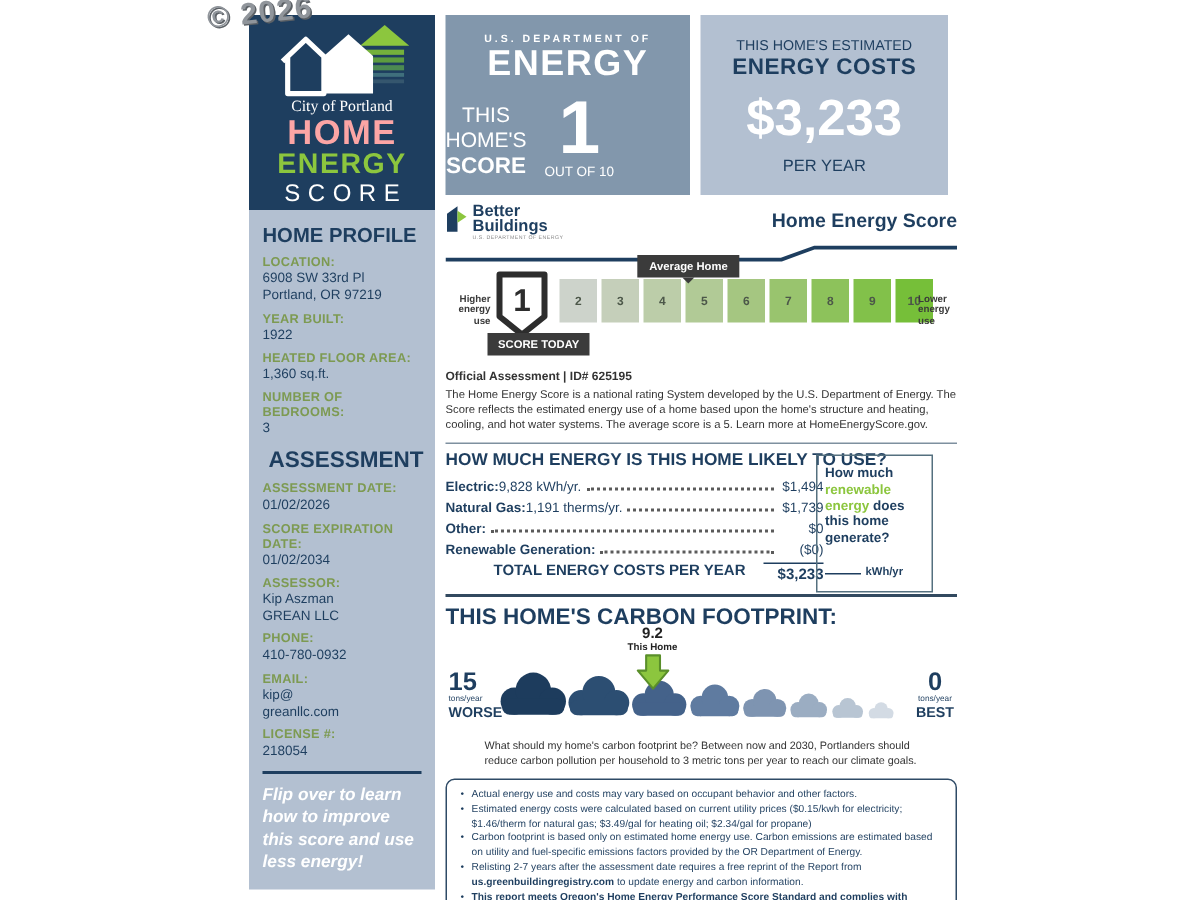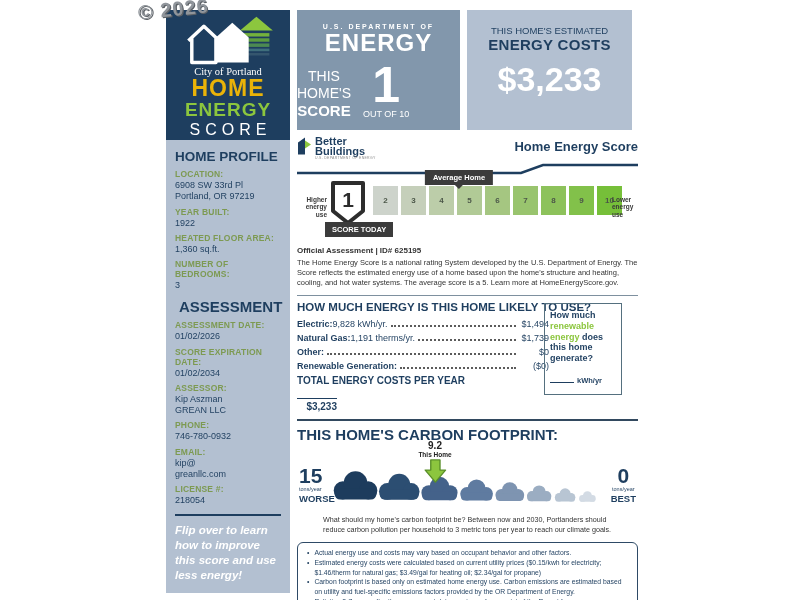--- a/index.html
+++ b/index.html
@@ -10,21 +10,21 @@
   
   .watermark{
     position:absolute;left:138px;top:-2px;z-index:9;
     font-size:20px;font-weight:bold;color:#90959b;letter-spacing:1px;
     transform:rotate(-6deg);text-shadow:1px 1px 0 #5c6166;
   }
   
   .logo-box{position:absolute;left:166px;top:10px;width:124px;height:148px;background:#1e3e5f;
     display:flex;flex-direction:column;align-items:center;box-sizing:border-box;padding-top:5px;}
   .logo-city{font-family:"Liberation Serif",serif;color:#fff;font-size:10.5px;margin-top:1px;}
-  .logo-home{color:#eab308;font-weight:bold;font-size:23px;line-height:1;letter-spacing:1px;}
+  .logo-home{color:#fca5a5;font-weight:bold;font-size:23px;line-height:1;letter-spacing:1px;}
   .logo-energy{color:#8cc63e;font-weight:bold;font-size:19px;line-height:1.05;letter-spacing:1px;}
   .logo-score{color:#fff;font-size:16px;line-height:1.2;letter-spacing:5px;margin-left:5px;}
 
   .doe-box{position:absolute;left:297px;top:10px;width:163px;height:120px;background:#8297ac;
     color:#fff;text-align:center;box-sizing:border-box;padding-top:13px;}
   .doe-dept{font-size:7px;font-weight:bold;letter-spacing:2px;}
   .doe-agency{font-size:24px;font-weight:bold;letter-spacing:1px;line-height:1.05;}
   .doe-row{display:flex;align-items:flex-start;gap:12px;margin-top:9px;}
   .doe-this{font-size:14px;line-height:1.2;text-align:center;margin-top:4px;}
   .doe-this .b{font-weight:bold;font-size:15px;}
@@ -87,34 +87,34 @@
   
   .energy-section{position:relative;min-height:88px;}
   .energy-heading{font-size:11.5px;font-weight:bold;color:#1e3e5f;}
   .energy-rows{width:252px;margin-top:6px;}
   .erow{display:flex;align-items:flex-end;font-size:9px;color:#1e3e5f;margin-bottom:4px;}
   .elabel{font-weight:bold;white-space:nowrap;}
   .edetail{white-space:nowrap;font-weight:normal;}
   .leader{flex:1;border-bottom:2px dotted #5b5b5b;margin:0 3px 2px;}
   .evalue{min-width:30px;text-align:right;}
   .total-row{display:flex;justify-content:flex-end;align-items:flex-start;gap:12px;
-    font-weight:bold;font-size:10px;color:#1e3e5f;margin-top:2px;width:252px;flex-direction:column;}
+    font-weight:bold;font-size:10px;color:#1e3e5f;margin-top:2px;width:252px;}
   .total-value{border-top:1.5px solid #1e3e5f;padding-top:2px;min-width:40px;text-align:right;}
   .renew-box{position:absolute;right:16px;top:2px;width:66px;border:1.5px solid #55707f;
     padding:6px 5px 8px;font-size:9px;font-weight:bold;color:#1e3e5f;line-height:1.18;}
   .renew-green{color:#8cc63e;}
   .kwh-line{margin-top:12px;font-size:7.5px;}
   .kwh-blank{display:inline-block;width:24px;border-bottom:1px solid #1e3e5f;height:7px;margin-right:3px;}
 
   
   .carbon-heading{font-size:15px;font-weight:bold;color:#1e3e5f;}
   .carbon-graphic{position:relative;height:70px;margin-top:2px;}
   .worse-stat{position:absolute;left:2px;bottom:12px;line-height:1;color:#1e3e5f;}
   .best-stat{position:absolute;right:2px;bottom:12px;line-height:1;color:#1e3e5f;text-align:center;}
-  .stat-big{font-size:21px;font-weight:bold;margin-top:36px;}
+  .stat-big{font-size:17px;font-weight:bold;margin-top:36px;}
   .stat-unit{font-size:5.5px;margin-top:1px;}
   .stat-word{font-size:9.5px;font-weight:bold;margin-top:1px;}
   .clouds-svg{position:absolute;left:34px;bottom:8px;}
   .carbon-marker{position:absolute;left:138px;top:-4px;transform:translateX(-50%);text-align:center;line-height:1;}
   .marker-value{font-size:10px;font-weight:bold;color:#222;}
   .marker-label{font-size:6.5px;font-weight:bold;color:#222;margin-top:1px;}
   .carbon-caption{font-size:7.2px;color:#333;line-height:1.35;margin:0 0 0 26px;width:300px;}
 
   
   .footnotes{border:1.5px solid #2e4a66;border-radius:6px;padding:5px 9px;margin-top:7px;
@@ -160,20 +160,21 @@
       <div class="doe-num">1</div>
       <div class="doe-outof">OUT OF 10</div>
     </div>
   </div>
 </div>
 
 <div class="costs-box">
   <div class="costs-line1">THIS HOME'S ESTIMATED</div>
   <div class="costs-line2">ENERGY COSTS</div>
   <div class="costs-amount">$3,233</div>
+  <div class="costs-per">PER YEAR</div>
 </div>
 
 <div class="sidebar">
   <div class="sb-h1">HOME PROFILE</div>
 
   <div class="field">
       <div class="field-label">LOCATION:</div>
       <div class="field-value">6908 SW 33rd Pl
 Portland, OR 97219</div>
     </div>
@@ -200,21 +201,21 @@
       <div class="field-label">SCORE EXPIRATION DATE:</div>
       <div class="field-value">01/02/2034</div>
     </div>
   <div class="field">
       <div class="field-label">ASSESSOR:</div>
       <div class="field-value">Kip Aszman
 GREAN LLC</div>
     </div>
   <div class="field">
       <div class="field-label">PHONE:</div>
-      <div class="field-value">746-780-0932</div>
+      <div class="field-value">410-780-0932</div>
     </div>
   <div class="field">
       <div class="field-label">EMAIL:</div>
       <div class="field-value">kip@
 greanllc.com</div>
     </div>
   <div class="field">
       <div class="field-label">LICENSE #:</div>
       <div class="field-value">218054</div>
     </div>

